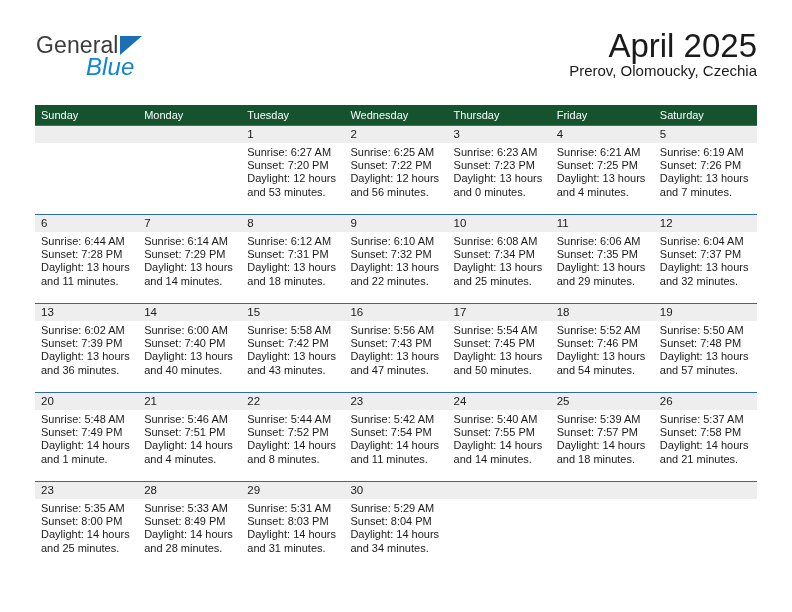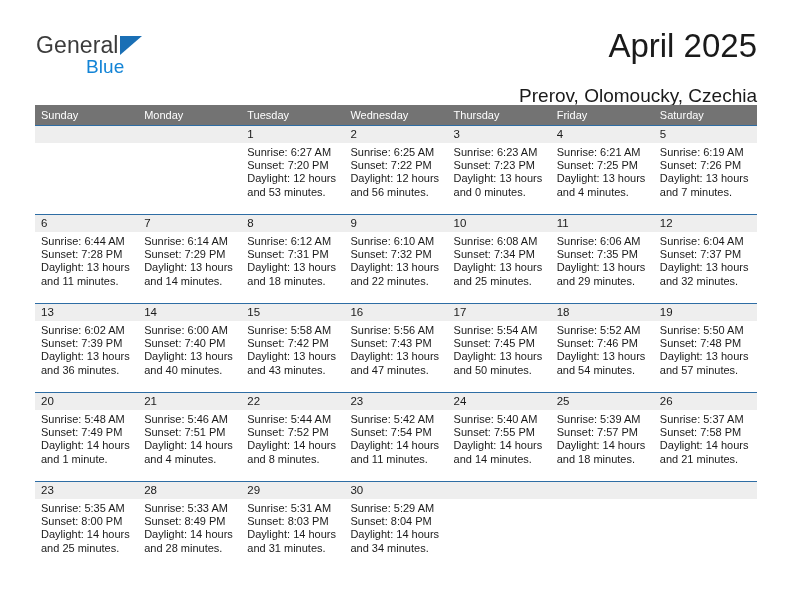--- a/index.html
+++ b/index.html
@@ -54,60 +54,61 @@
     top: 4px;
     width: 0;
     height: 0;
     border-top: 19px solid #1a6fb5;
     border-right: 22px solid transparent;
   }
   .brand-blue {
     position: absolute;
     left: 50px;
     top: 22px;
-    font-size: 19px;
+    font-size: 24px;
     letter-spacing: 0.1px;
     color: #1384d6;
     line-height: 26px;
     font-weight: 400;
+    font-style: italic;
   }
 
   .title-block {
     position: absolute;
     right: 35px;
     top: 30px;
     text-align: right;
   }
   .cal-title {
     font-size: 33px;
     color: #1a1a1a;
     line-height: 32px;
     font-weight: 400;
     white-space: nowrap;
   }
   .cal-subtitle {
-    margin-top: 26px;
-    font-size: 19px;
+    margin-top: 1px;
+    font-size: 15px;
     color: #1a1a1a;
     line-height: 16px;
     font-weight: 400;
     white-space: nowrap;
   }
 
   
   .calendar {
     position: absolute;
     left: 35px;
     top: 105px;
     width: 722px;
   }
 
   .weekdays {
     display: flex;
-    background: #737373;
+    background: #14532d;
     height: 20px;
     align-items: center;
   }
   .weekday {
     flex: 1 1 0;
     color: #ffffff;
     font-size: 11px;
     line-height: 13px;
     padding-left: 6px;
     box-sizing: border-box;

